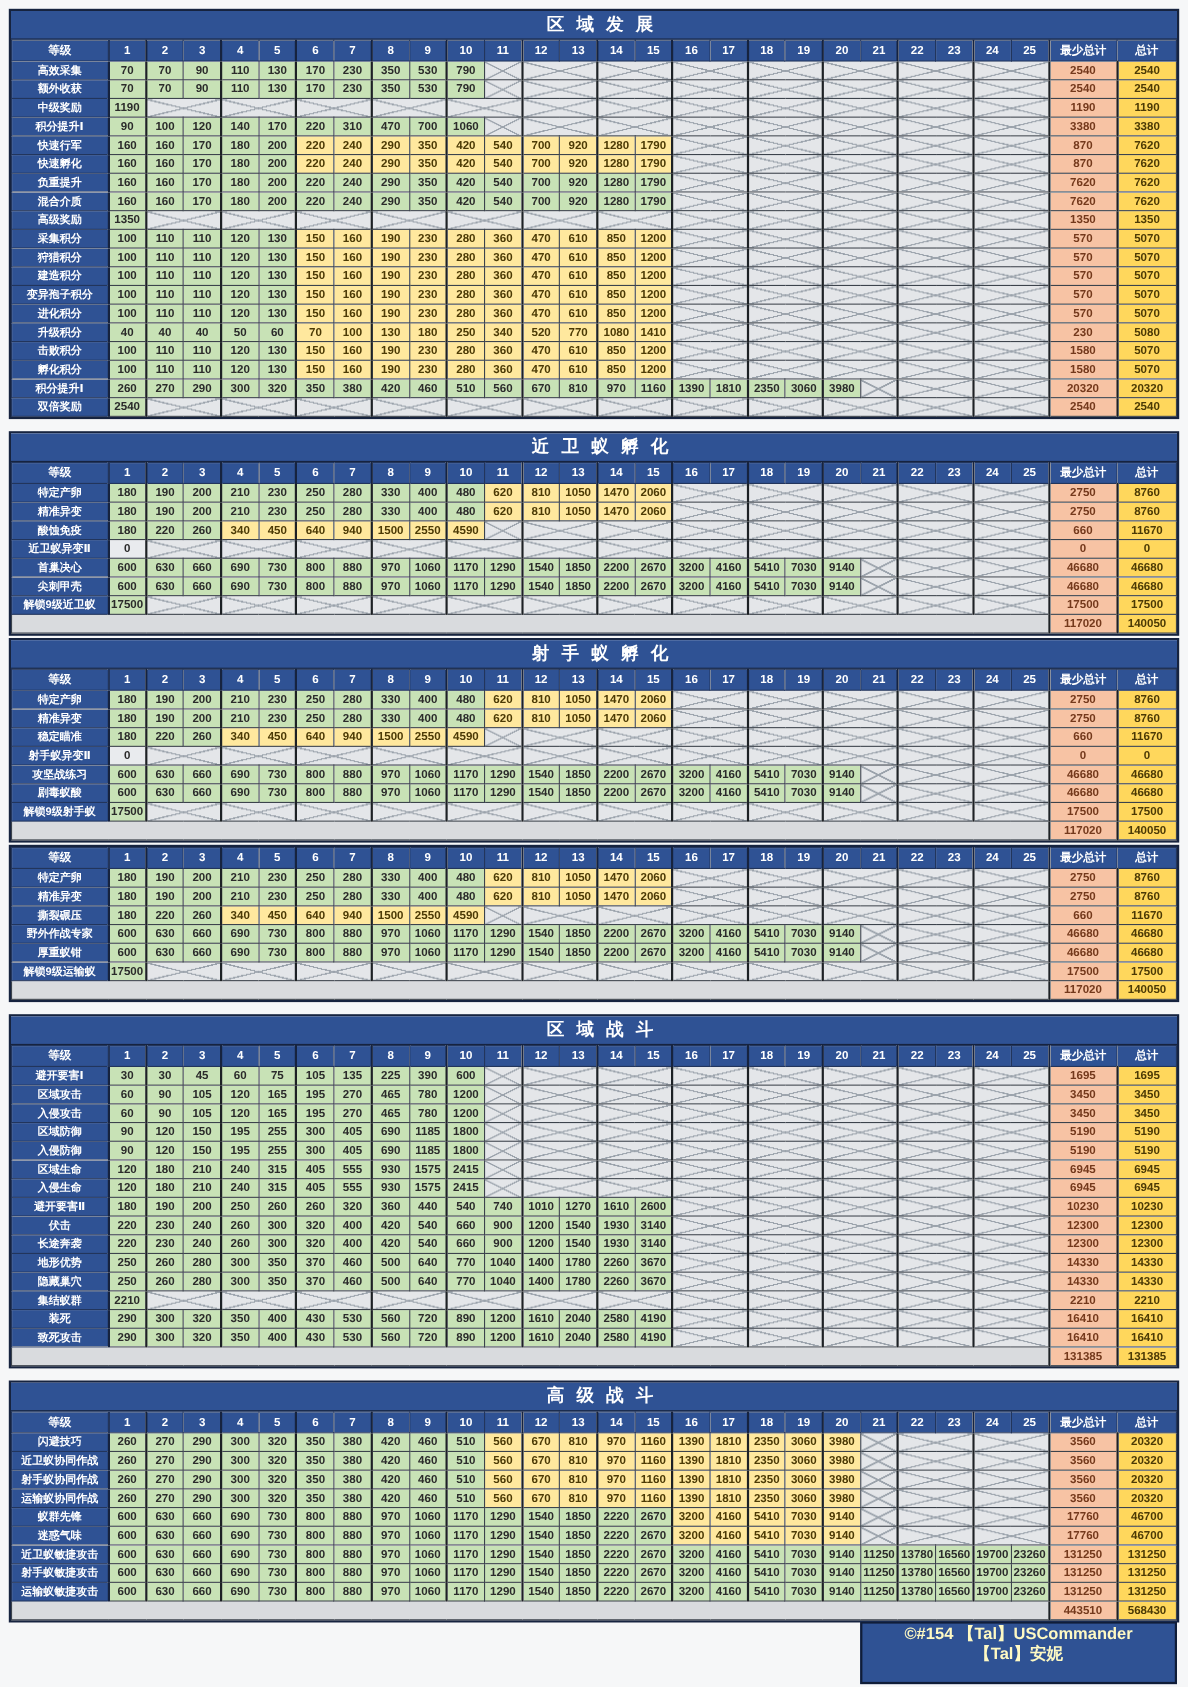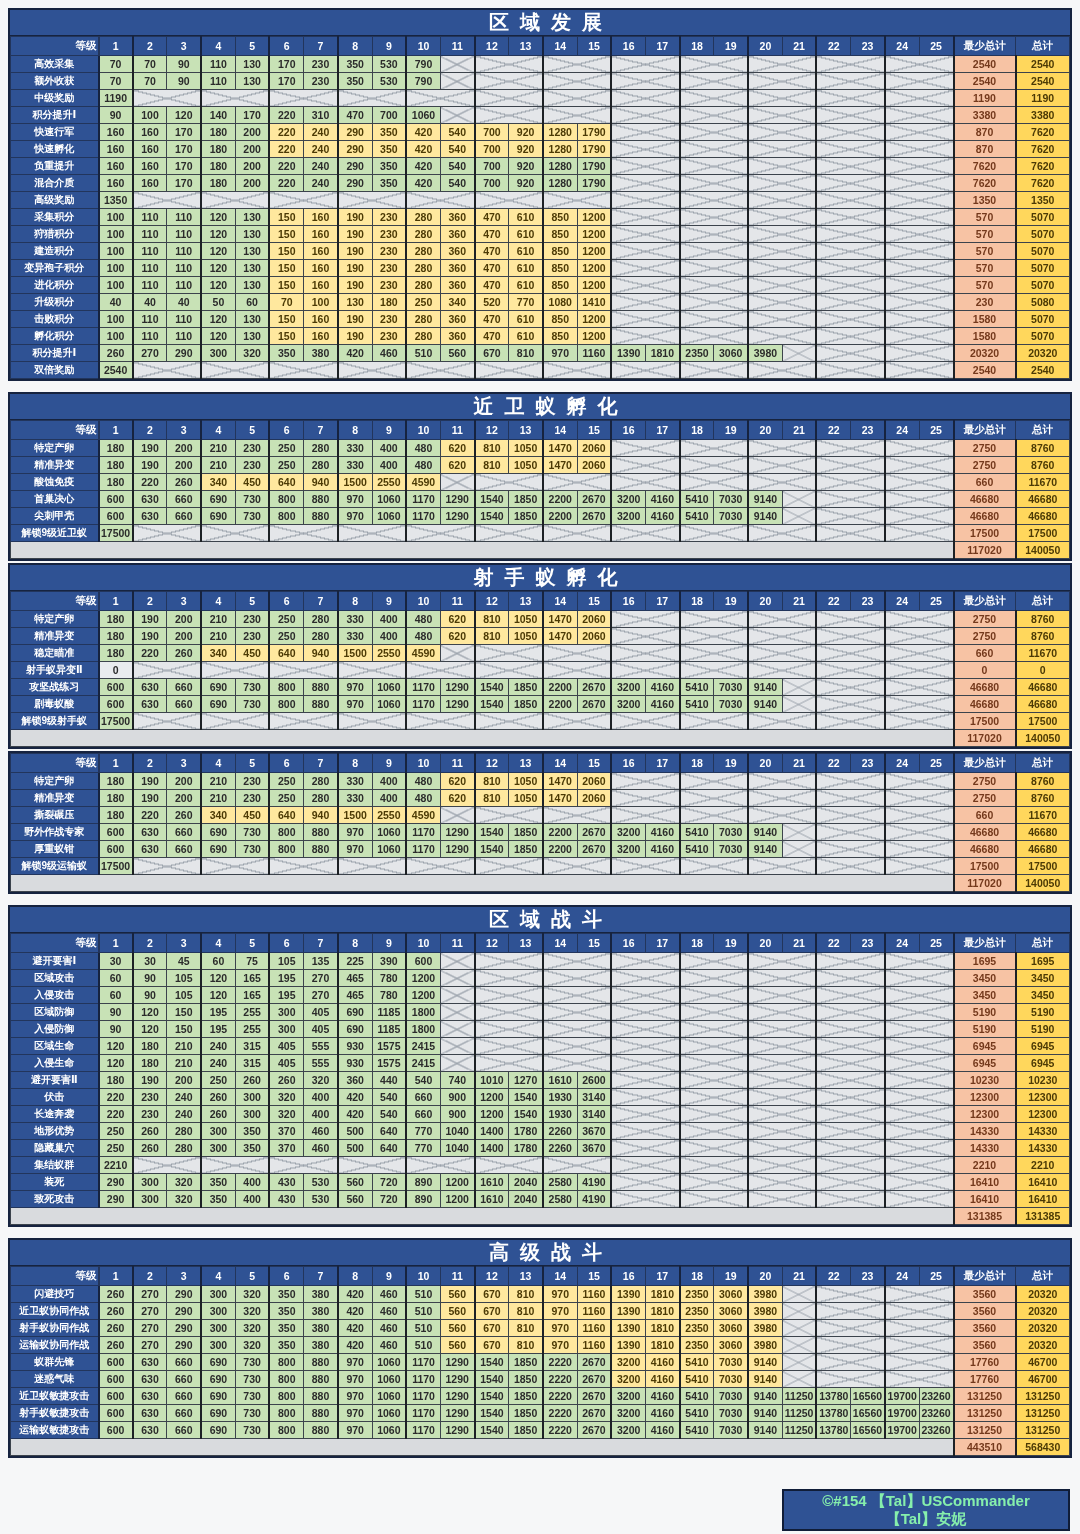--- a/index.html
+++ b/index.html
@@ -8,59 +8,59 @@
     background:#f6f7f8;
     font-family:"Liberation Sans","DejaVu Sans",sans-serif;
     overflow:hidden;
   }
   .page{padding:8px 8px 0 8px;}
   .tblwrap{border:2px solid #16233f;background:#ffffff;}
   .tblwrap.gap-big{margin-bottom:11px;}
   .tblwrap.gap-small{margin-bottom:2px;}
   .title{
     background:#2f5294;color:#ffffff;font-weight:bold;
-    font-size:20px;height:25px;line-height:25px;text-align:center;
+    font-size:16px;height:25px;line-height:25px;text-align:center;
     letter-spacing:11px;padding-left:22px;
     border-bottom:1px solid #16233f;
   }
   table{border-collapse:collapse;width:100%;table-layout:fixed;}
   td,th{
     border:1px solid #3c434c;height:16px;padding:0 1px;
     text-align:center;vertical-align:middle;
     font-size:10.5px;font-weight:bold;color:#2b2b2b;
     white-space:nowrap;overflow:hidden;
   }
   tr.hdr th{
     background:#2f5294;color:#ffffff;height:18px;
     border-color:#22355c;font-size:10.5px;
   }
   td.lbl{
     background:#2f5294;color:#ffffff;font-size:10px;
     border-color:#22355c;border-right:2px solid #16233f;
   }
-  th.hl{border-right:2px solid #3b82f6;text-align:right;}
+  th.hl{border-right:2px solid #3b82f6;}
   .pe{border-right-width:2px;border-right-color:#1d2125;}
   tr.hdr th.pe{border-right-color:#16233f;}
   td.green{background:#c8e2b6;}
   td.yellow{background:#ffe89e;color:#4c3a05;}
   td.plain{background:#e9ebee;}
   td.xcell{
     background-color:#e4e6e9;
     background-image:
       linear-gradient(to top right, transparent calc(50% - 0.6px), #9aa2ab calc(50% - 0.6px), #9aa2ab calc(50% + 0.6px), transparent calc(50% + 0.6px)),
       linear-gradient(to bottom right, transparent calc(50% - 0.6px), #9aa2ab calc(50% - 0.6px), #9aa2ab calc(50% + 0.6px), transparent calc(50% + 0.6px));
   }
   td.minc{background:#f7c3a4;color:#74391c;border-left:2px solid #1d2125;}
   td.totc{background:#ffd75c;color:#4c3a05;border-left:2px solid #1d2125;}
   td.grandstrip{background:#d9dbde;}
   .credit{
     position:absolute;right:10px;bottom:3px;width:276px;
-    background:#2f5294;border:2px solid #101d38;color:#86efac;
+    background:#2f5294;border:2px solid #101d38;color:#fef9c3;
     text-align:center;font-weight:bold;font-size:15px;line-height:18px;
-    padding:1px 4px 1px 4px;
+    padding:1px 4px 16px 4px;
   }
 </style>
 </head>
 <body>
 
 <div class="page">
   <div id="sheets">
       <div class="tblwrap gap-big">
         <div class="title">区域发展</div>
         <table>
@@ -710,20 +710,38 @@
               <td class="xcell pe" colspan="2"></td>
               <td class="xcell pe" colspan="2"></td>
               <td class="xcell pe" colspan="2"></td>
               <td class="xcell pe" colspan="2"></td>
               <td class="xcell pe" colspan="2"></td>
               <td class="xcell pe" colspan="2"></td>
               <td class="minc">660</td>
               <td class="totc">11670</td>
             </tr>
             <tr>
+              <td class="lbl">近卫蚁异变Ⅱ</td>
+              <td class="plain pe">0</td>
+              <td class="xcell pe" colspan="2"></td>
+              <td class="xcell pe" colspan="2"></td>
+              <td class="xcell pe" colspan="2"></td>
+              <td class="xcell pe" colspan="2"></td>
+              <td class="xcell pe" colspan="2"></td>
+              <td class="xcell pe" colspan="2"></td>
+              <td class="xcell pe" colspan="2"></td>
+              <td class="xcell pe" colspan="2"></td>
+              <td class="xcell pe" colspan="2"></td>
+              <td class="xcell pe" colspan="2"></td>
+              <td class="xcell pe" colspan="2"></td>
+              <td class="xcell pe" colspan="2"></td>
+              <td class="minc">0</td>
+              <td class="totc">0</td>
+            </tr>
+            <tr>
               <td class="lbl">首巢决心</td>
               <td class="green pe">600</td>
               <td class="green">630</td>
               <td class="green pe">660</td>
               <td class="green">690</td>
               <td class="green pe">730</td>
               <td class="green">800</td>
               <td class="green pe">880</td>
               <td class="green">970</td>
               <td class="green pe">1060</td>

